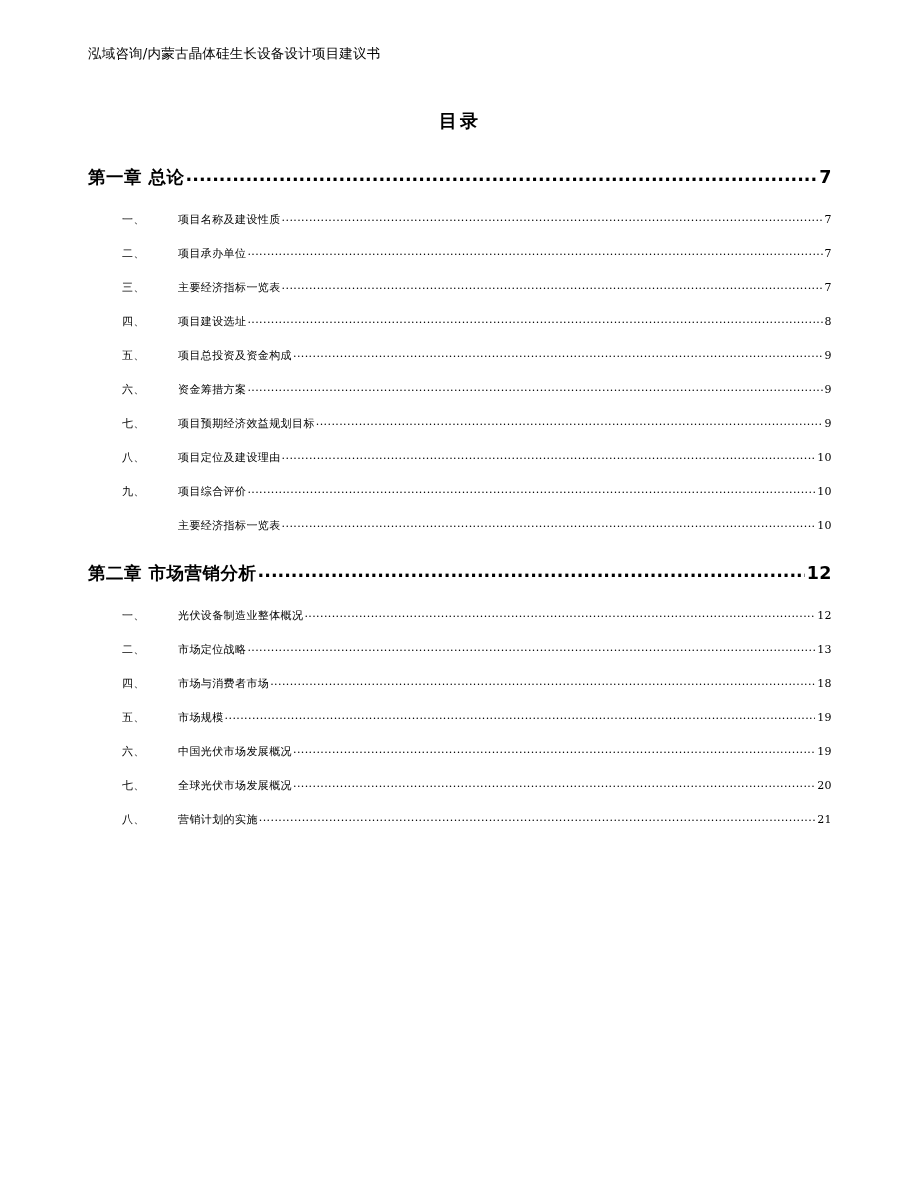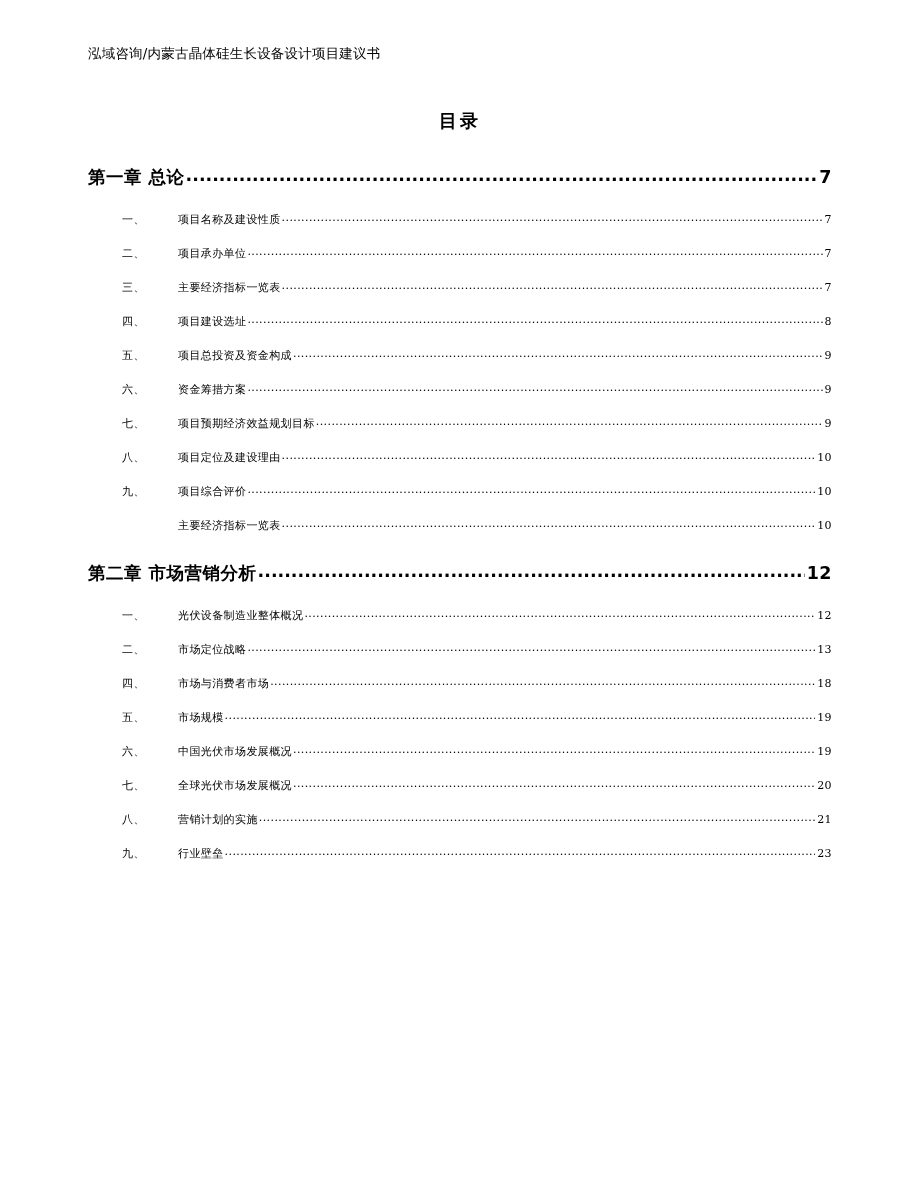--- a/index.html
+++ b/index.html
@@ -206,20 +206,15 @@
       <div class="entry lvl2">
         <span class="label"><span class="num">七、</span><span>全球光伏市场发展概况</span></span>
         <span class="dots"></span>
         <span class="pageno">20</span>
       </div>
       <div class="entry lvl2">
         <span class="label"><span class="num">八、</span><span>营销计划的实施</span></span>
         <span class="dots"></span>
         <span class="pageno">21</span>
       </div>
-      <div class="entry lvl2">
-        <span class="label"><span class="num">九、</span><span>行业壁垒</span></span>
-        <span class="dots"></span>
-        <span class="pageno">23</span>
-      </div>
     </div>
 
 </div>
 
 </body></html>

